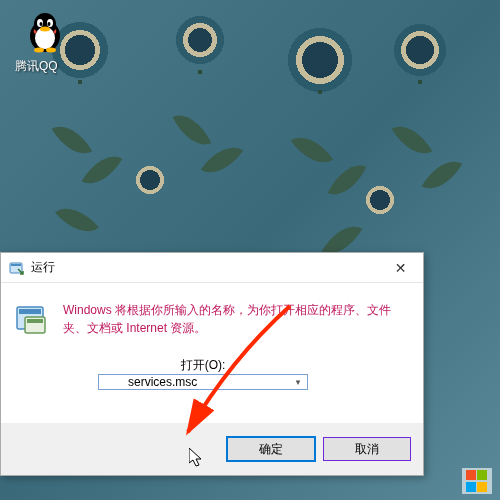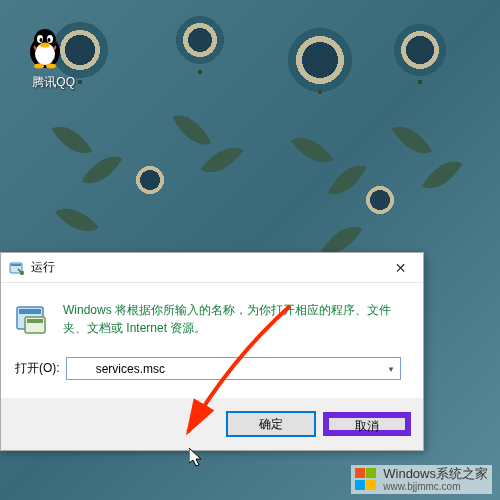--- a/index.html
+++ b/index.html
@@ -45,24 +45,24 @@
       inset: 0;
     }
     .leaf {
       position: absolute;
       width: 24px; height: 40px;
       background: #3a5a4a;
       border-radius: 0 100% 0 100%;
     }
     .desktop-icon {
       position: absolute;
-      top: 26px;
+      top: 10px;
       left: 15px;
       width: 60px;
-      text-align: right;
+      text-align: left;
       color: white;
       text-shadow: 1px 1px 2px rgba(0,0,0,0.8);
       z-index: 2;
     }
     .qq-icon {
       width: 44px;
       height: 44px;
       margin: 0 auto 4px;
       position: relative;
     }
@@ -114,29 +114,29 @@
       gap: 12px;
       background: #ffffff;
     }
     .run-icon {
       width: 36px; height: 36px;
       flex-shrink: 0;
     }
     .description {
       font-size: 12px;
       line-height: 1.5;
-      color: #15803d;
+      color: #be185d;
     }
 
     .input-row {
-      padding: 6px 22px 18px 14px;
-      display: flex;
-      align-items: center;
-      gap: 6px;
+      padding: 6px 32px 18px 14px;
+      display: flex;
+      align-items: center;
       background: #ffffff;
+      flex-direction: column;
     }
     .input-label {
       font-size: 12px;
       white-space: nowrap;
     }
     .combo-wrap {
       flex: 1;
       position: relative;
       border: 1px solid #7a9fd4;
       height: 23px;
@@ -161,26 +161,27 @@
       cursor: pointer;
     }
 
     .dialog-footer {
       background: #f0f0f0;
       padding: 14px 12px;
       display: flex;
       justify-content: flex-end;
       gap: 8px;
       position: relative;
+      margin-top: 15px;
     }
     .dlg-btn {
       width: 88px;
       height: 24px;
       background: #e1e1e1;
-      border: 6px solid #6d28d9;
+      border: 1px solid #6d28d9;
       font-size: 12px;
       font-family: inherit;
       cursor: pointer;
     }
     .dlg-btn.focus {
       border: 1px solid #0078d7;
       outline: 1px solid #0078d7;
     }
 
     .arrow {
@@ -316,18 +317,14 @@
     <path d="M0,0 L0,15 L4,12 L7,18 L10,17 L7,11 L12,11 Z" fill="#fff" stroke="#000" stroke-width="1"></path>
   </svg>
 
   <div class="watermark">
     <div class="wm-logo">
       <div class="wm-sq" style="background:#f25022"></div>
       <div class="wm-sq" style="background:#7fba00"></div>
       <div class="wm-sq" style="background:#00a4ef"></div>
       <div class="wm-sq" style="background:#ffb900"></div>
     </div>
-    <div class="wm-text">
-      <span class="wm-line1">Windows系统之家</span>
-      <span class="wm-line2">www.bjjmmc.com</span>
-    </div>
   </div>
 </div>
 
 </body></html>

